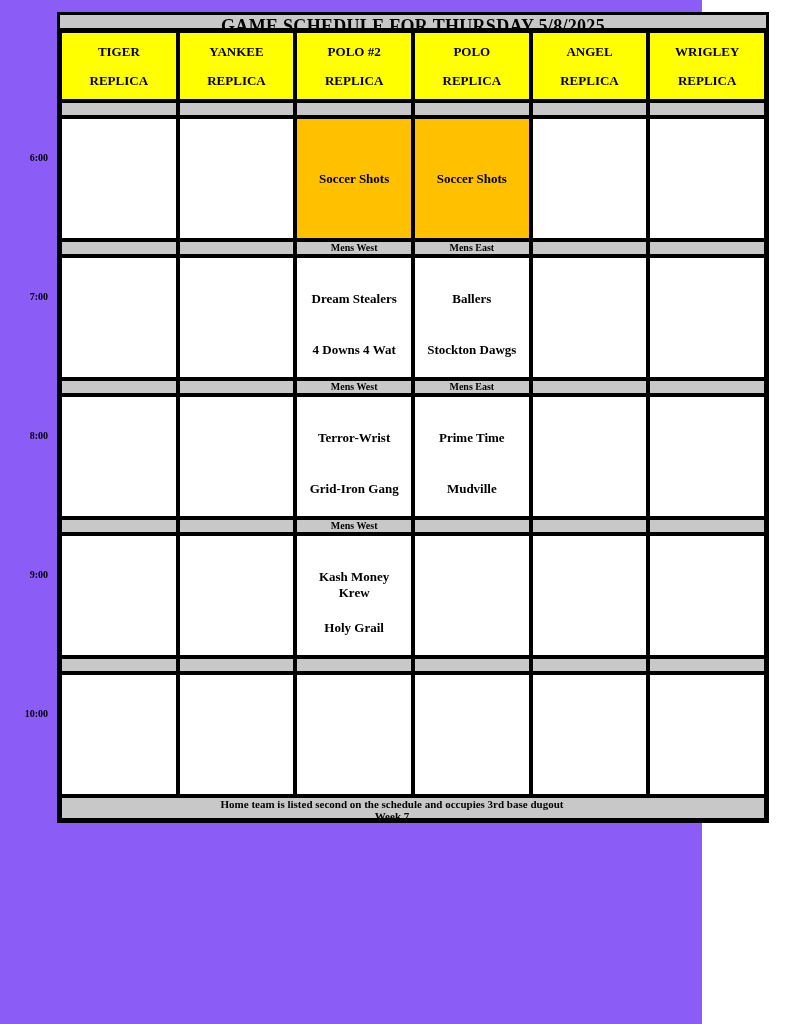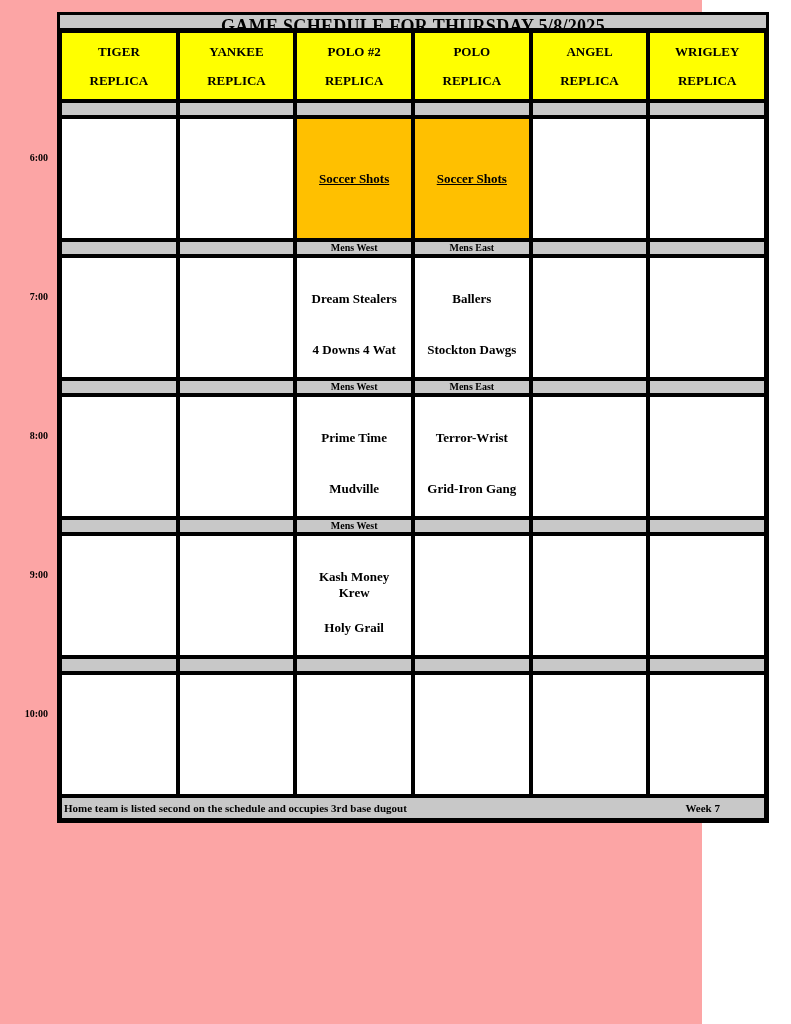--- a/index.html
+++ b/index.html
@@ -9,21 +9,21 @@
     --black:#000000;
   }
   *{margin:0;padding:0;box-sizing:border-box;}
   html,body{background:#ffffff;}
   body{
     width:791px;height:1024px;
     font-family:"Liberation Serif","DejaVu Serif",serif;
     font-weight:bold;color:#000;
     position:relative;overflow:hidden;
   }
-  .page{position:relative;width:702px;height:1024px;background:#fca5a5;}
+  .page{position:relative;width:702px;height:1024px;background:#8b5cf6;}
 
   
   .title-bar{
     position:absolute;left:57px;top:12px;width:712px;height:28px;
     background:var(--gray);border:3px solid var(--black);
     display:flex;align-items:center;justify-content:center;
     font-size:18px;letter-spacing:.3px;
   }
 
   
@@ -53,27 +53,27 @@
     background:var(--gray);
     display:flex;align-items:center;justify-content:center;
     font-size:10px;line-height:10px;
   }
   .cell.hour{
     display:flex;flex-direction:column;align-items:center;justify-content:space-between;
     padding:33px 4px 19px 4px;
     font-size:13px;text-align:center;
   }
   .cell.hour.single{justify-content:center;padding:4px;}
-  .cell.orange{background:var(--orange);text-decoration:underline;}
+  .cell.orange{background:var(--orange);}
   .cell.hour span{display:block;}
   .wrap-narrow{max-width:80px;margin:0 auto;}
   .footer-bar{
     grid-column:1/7;background:var(--gray);
     display:flex;align-items:center;justify-content:space-between;
-    font-size:11px;padding:0 44px 0 2px;
+    font-size:11px;padding:0 44px 0 2px;flex-direction:column;
   }
 </style>
 </head>
 <body>
 
 <div class="page">
 
   <div class="title-bar">GAME SCHEDULE FOR THURSDAY 5/8/2025</div>
 
   <span class="time t0">6:00</span>
@@ -158,26 +158,26 @@
     </div>
     <div class="cell strip">
       <span>Mens East</span>
     </div>
     <div class="cell strip"></div>
     <div class="cell strip"></div>
 
     <div class="cell hour"></div>
     <div class="cell hour"></div>
     <div class="cell hour">
+      <span>Terror-Wrist</span>
+      <span>Grid-Iron Gang</span>
+    </div>
+    <div class="cell hour">
       <span>Prime Time</span>
       <span>Mudville</span>
-    </div>
-    <div class="cell hour">
-      <span>Terror-Wrist</span>
-      <span>Grid-Iron Gang</span>
     </div>
     <div class="cell hour"></div>
     <div class="cell hour"></div>
 
     <div class="cell strip"></div>
     <div class="cell strip"></div>
     <div class="cell strip">
       <span>Mens West</span>
     </div>
     <div class="cell strip"></div>

